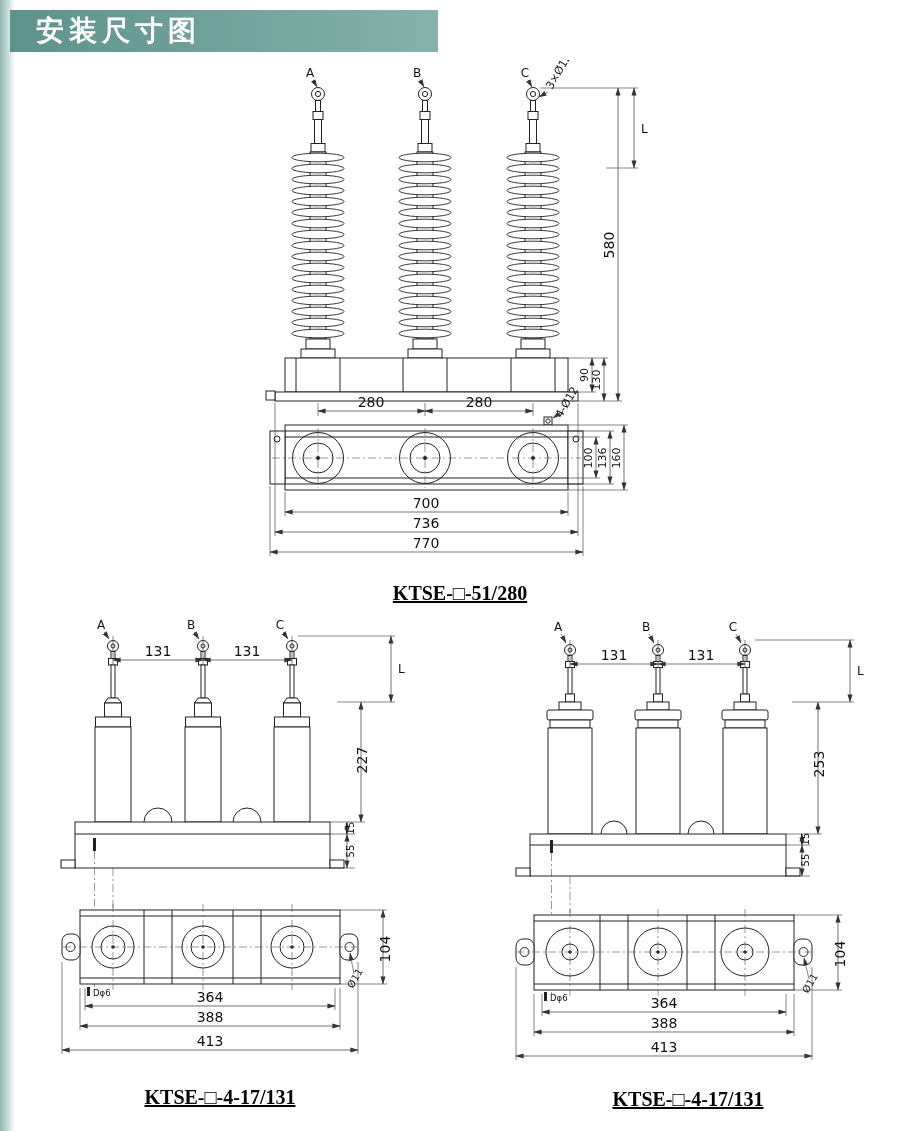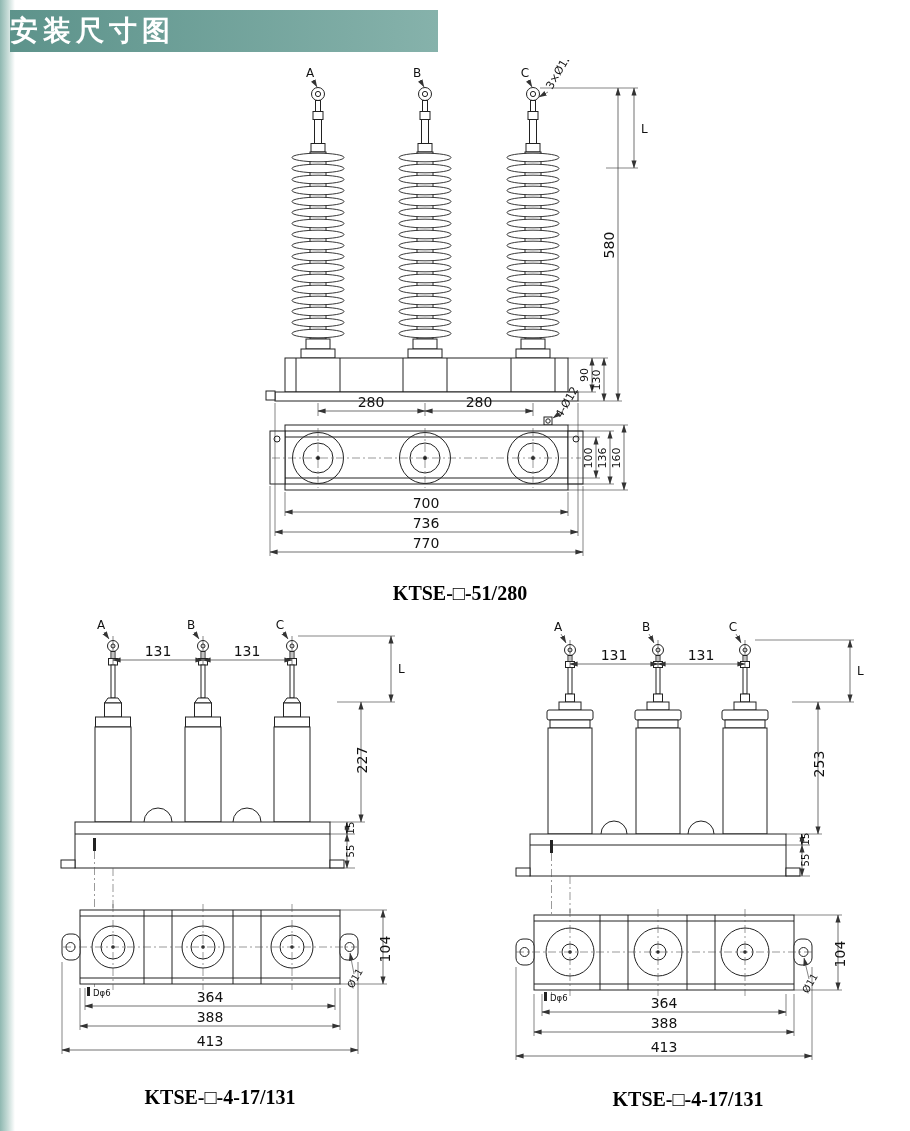--- a/index.html
+++ b/index.html
@@ -4,24 +4,24 @@
 <style>
   html,body{margin:0;padding:0;background:#fff;}
   .page{position:relative;width:910px;height:1131px;background:#fff;overflow:hidden;
         font-family:"DejaVu Sans",sans-serif;}
   .edge-stripe{position:absolute;left:0;top:0;width:15px;height:1131px;
         background:linear-gradient(to right,#8fb8b1,#c9ddd9 55%,#ffffff);}
   .header-banner{position:absolute;left:10px;top:10px;width:428px;height:42px;
         background:linear-gradient(to right,#5d938b,#86b2ab);
         display:flex;align-items:center;}
   .header-banner span{color:#ffffff;font-weight:bold;font-size:28px;letter-spacing:5px;
-        font-family:"Liberation Serif","DejaVu Sans",serif;}
+        padding-left:26px;font-family:"Liberation Serif","DejaVu Sans",serif;}
   svg{position:absolute;}
   .caption{position:absolute;text-align:center;font-family:"Liberation Serif","DejaVu Sans",serif;
-        font-weight:bold;font-size:20px;color:#000;}
+        font-weight:bold;font-size:20px;color:#000;text-decoration:underline;}
   .c1{left:250px;top:582px;width:420px;}
   .c2{left:45px;top:1086px;width:350px;}
   .c3{left:498px;top:1088px;width:380px;}
   text{fill:#111;stroke:none;font-family:"DejaVu Sans",sans-serif;}
   .ln{stroke:#222;stroke-width:1;fill:none;}
   .lnf{stroke:#222;stroke-width:1;fill:#fff;}
   .dim{stroke:#333;stroke-width:0.7;fill:none;}
   .ext{stroke:#333;stroke-width:0.6;fill:none;}
   .cl{stroke:#555;stroke-width:0.6;fill:none;stroke-dasharray:8 3 2 3;}
   .t14{font-size:14px;} .t12{font-size:12px;} .t11{font-size:11px;}

